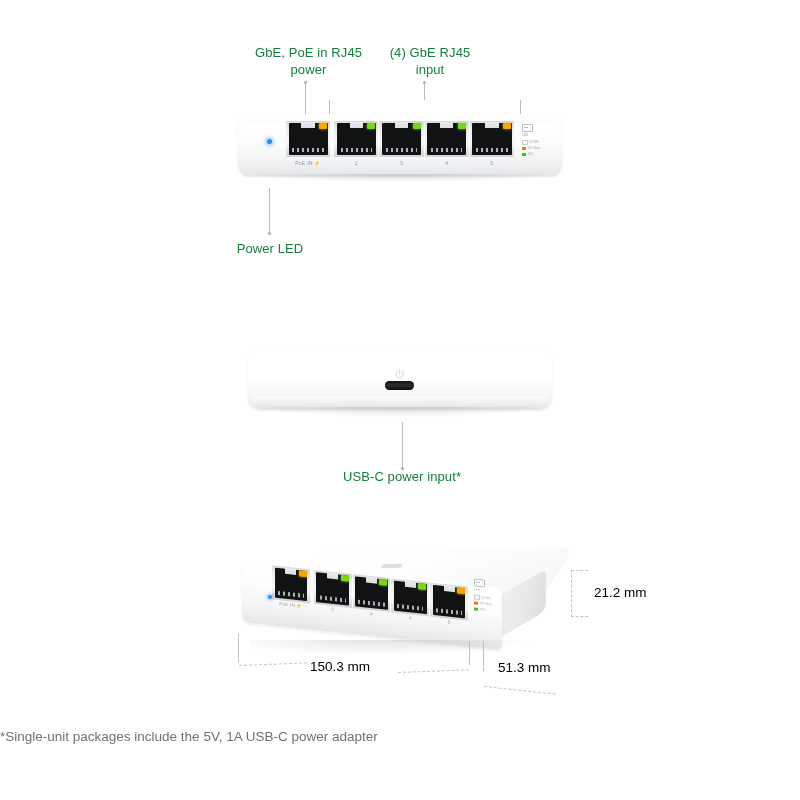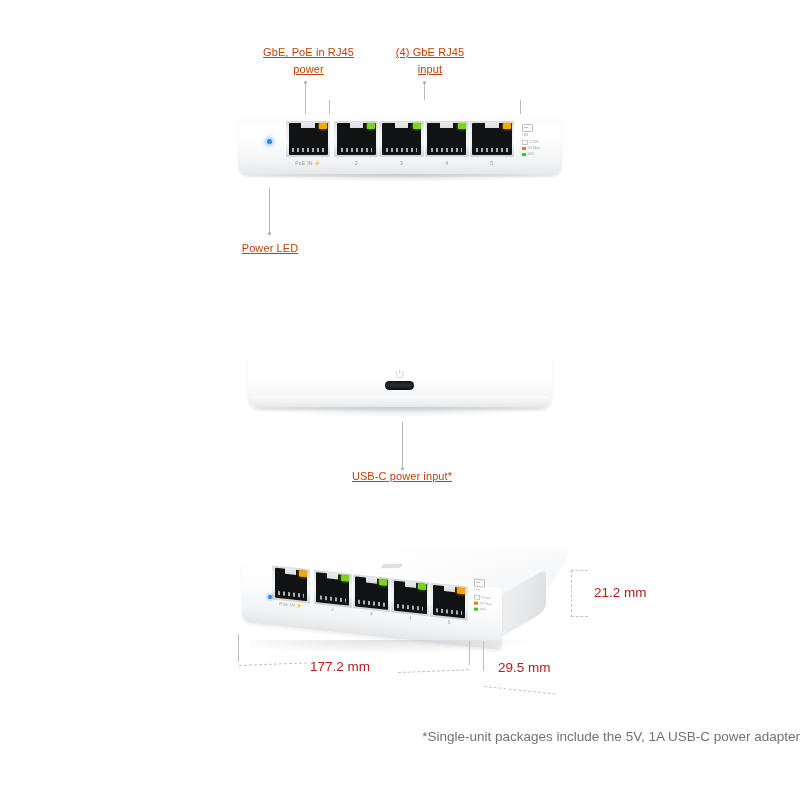--- a/index.html
+++ b/index.html
@@ -12,26 +12,25 @@
     height: 800px;
     position: relative;
     font-family: "Liberation Sans", sans-serif;
     color: #58595b;
     overflow: hidden;
   }
 
   
   .annot {
     position: absolute;
-    font-size: 11px;
+    font-size: 13px;
     line-height: 17px;
-    color: #c2410c;
+    color: #15803d;
     text-align: center;
     letter-spacing: 0.1px;
-    text-decoration: underline;
   }
   .leader-v {
     position: absolute;
     width: 1px;
     background: #b9bbbd;
   }
   .leader-dot {
     position: absolute;
     width: 3px;
     height: 3px;
@@ -365,21 +364,21 @@
     top: 32px;
     width: 30px;
     transform: skewY(6.2deg);
     z-index: 5;
   }
 
   
   .dim-label {
     position: absolute;
     font-size: 13.5px;
-    color: #b91c1c;
+    color: #000000;
     white-space: nowrap;
   }
   .dim-dash-h {
     position: absolute;
     height: 0;
     border-top: 1px dashed #c2c4c6;
   }
   .dim-tick {
     position: absolute;
     width: 0;
@@ -390,21 +389,21 @@
     border-top: 1px dashed #c2c4c6;
     border-bottom: 1px dashed #c2c4c6;
     border-left: 1px dashed #c2c4c6;
   }
 
   .footnote {
     position: absolute;
     left: 0;
     top: 729px;
     width: 800px;
-    text-align: right;
+    text-align: left;
     font-size: 13.5px;
     color: #6f7174;
   }
 </style>
 </head>
 <body>
 
 <div class="annot" style="left:236px; top:44px; width:145px;">
   <div>GbE, PoE in RJ45</div>
   <div>power</div>
@@ -553,19 +552,19 @@
   </div>
 </div>
 
 <div class="bracket-h" style="left:571px; top:570px; width:16px; height:45px;"></div>
 <div class="dim-label" style="left:594px; top:585px;">21.2 mm</div>
 
 <div class="dim-tick" style="left:238px; top:634px; height:28px;"></div>
 <div class="dim-tick" style="left:469px; top:641px; height:24px;"></div>
 <div class="dim-dash-h" style="left:239px; top:665px; width:68px; transform:rotate(-2.2deg); transform-origin:left center;"></div>
 <div class="dim-dash-h" style="left:398px; top:672px; width:71px; transform:rotate(-2.2deg); transform-origin:left center;"></div>
-<div class="dim-label" style="left:310px; top:659px;">177.2 mm</div>
+<div class="dim-label" style="left:310px; top:659px;">150.3 mm</div>
 
 <div class="dim-tick" style="left:483px; top:641px; height:30px;"></div>
 <div class="dim-dash-h" style="left:484px; top:686px; width:72px; transform:rotate(6deg); transform-origin:left center;"></div>
-<div class="dim-label" style="left:498px; top:660px;">29.5 mm</div>
+<div class="dim-label" style="left:498px; top:660px;">51.3 mm</div>
 
 <div class="footnote">*Single-unit packages include the 5V, 1A USB-C power adapter</div>
 
 </body></html>

